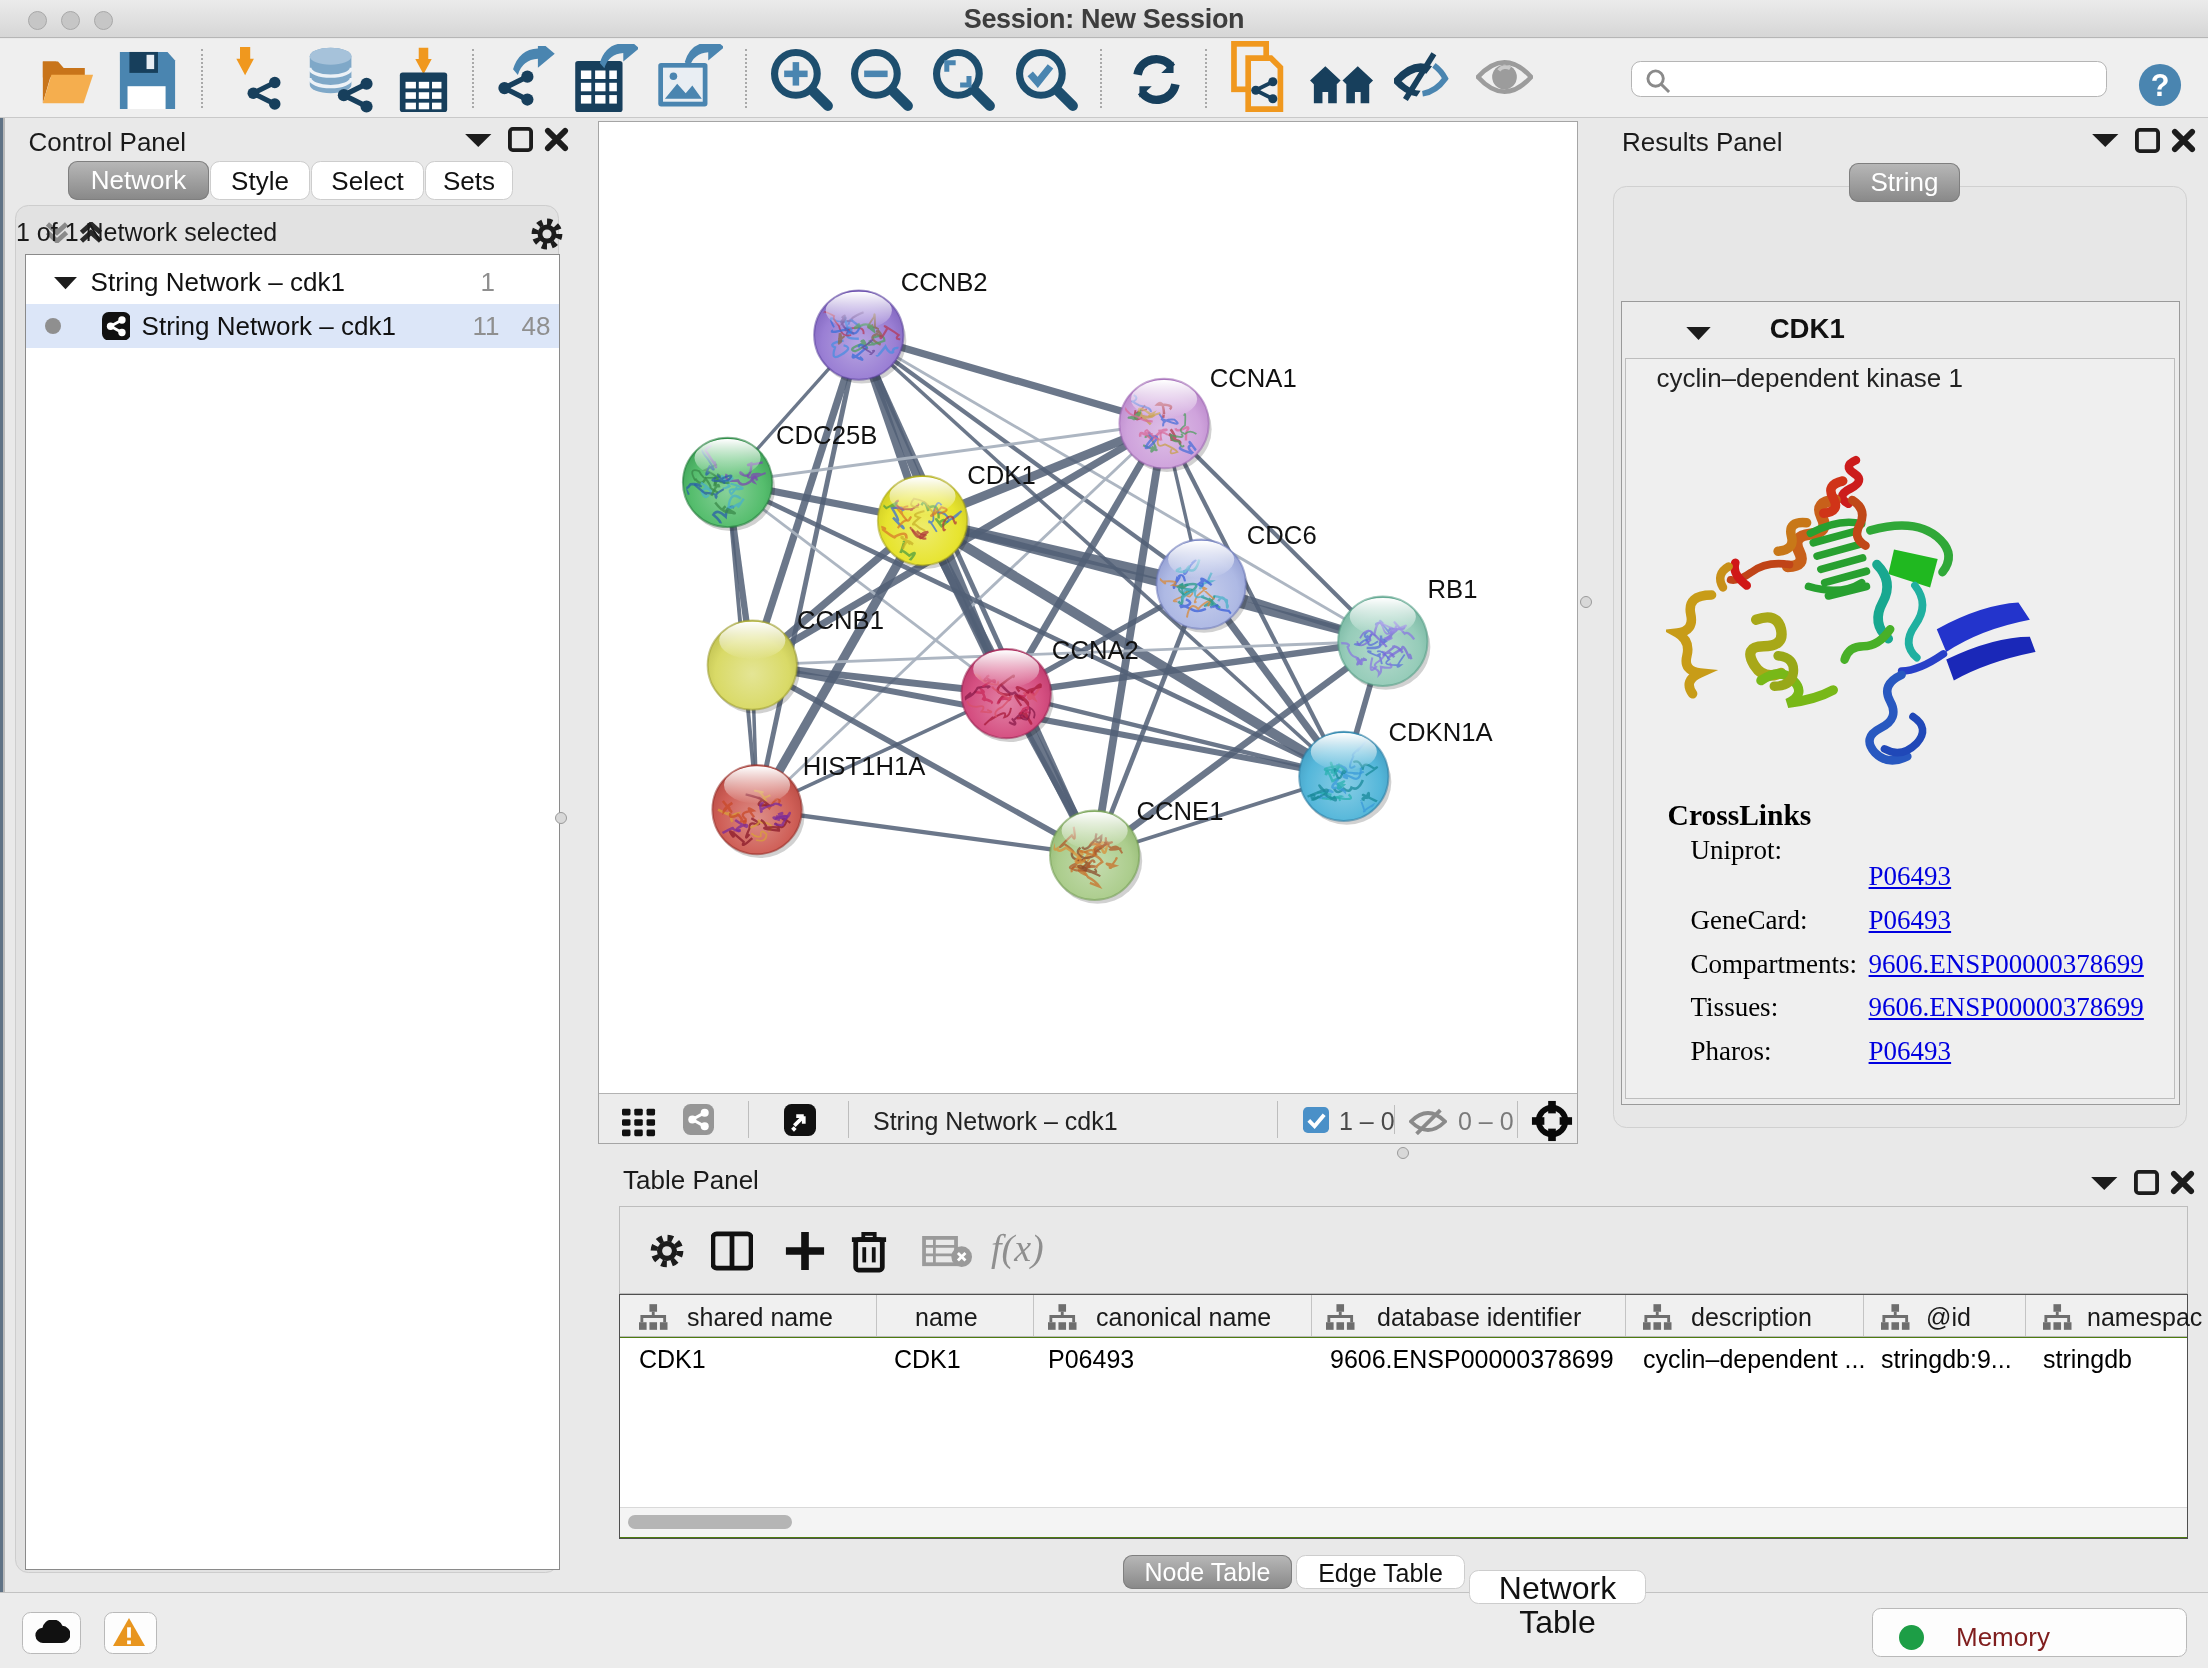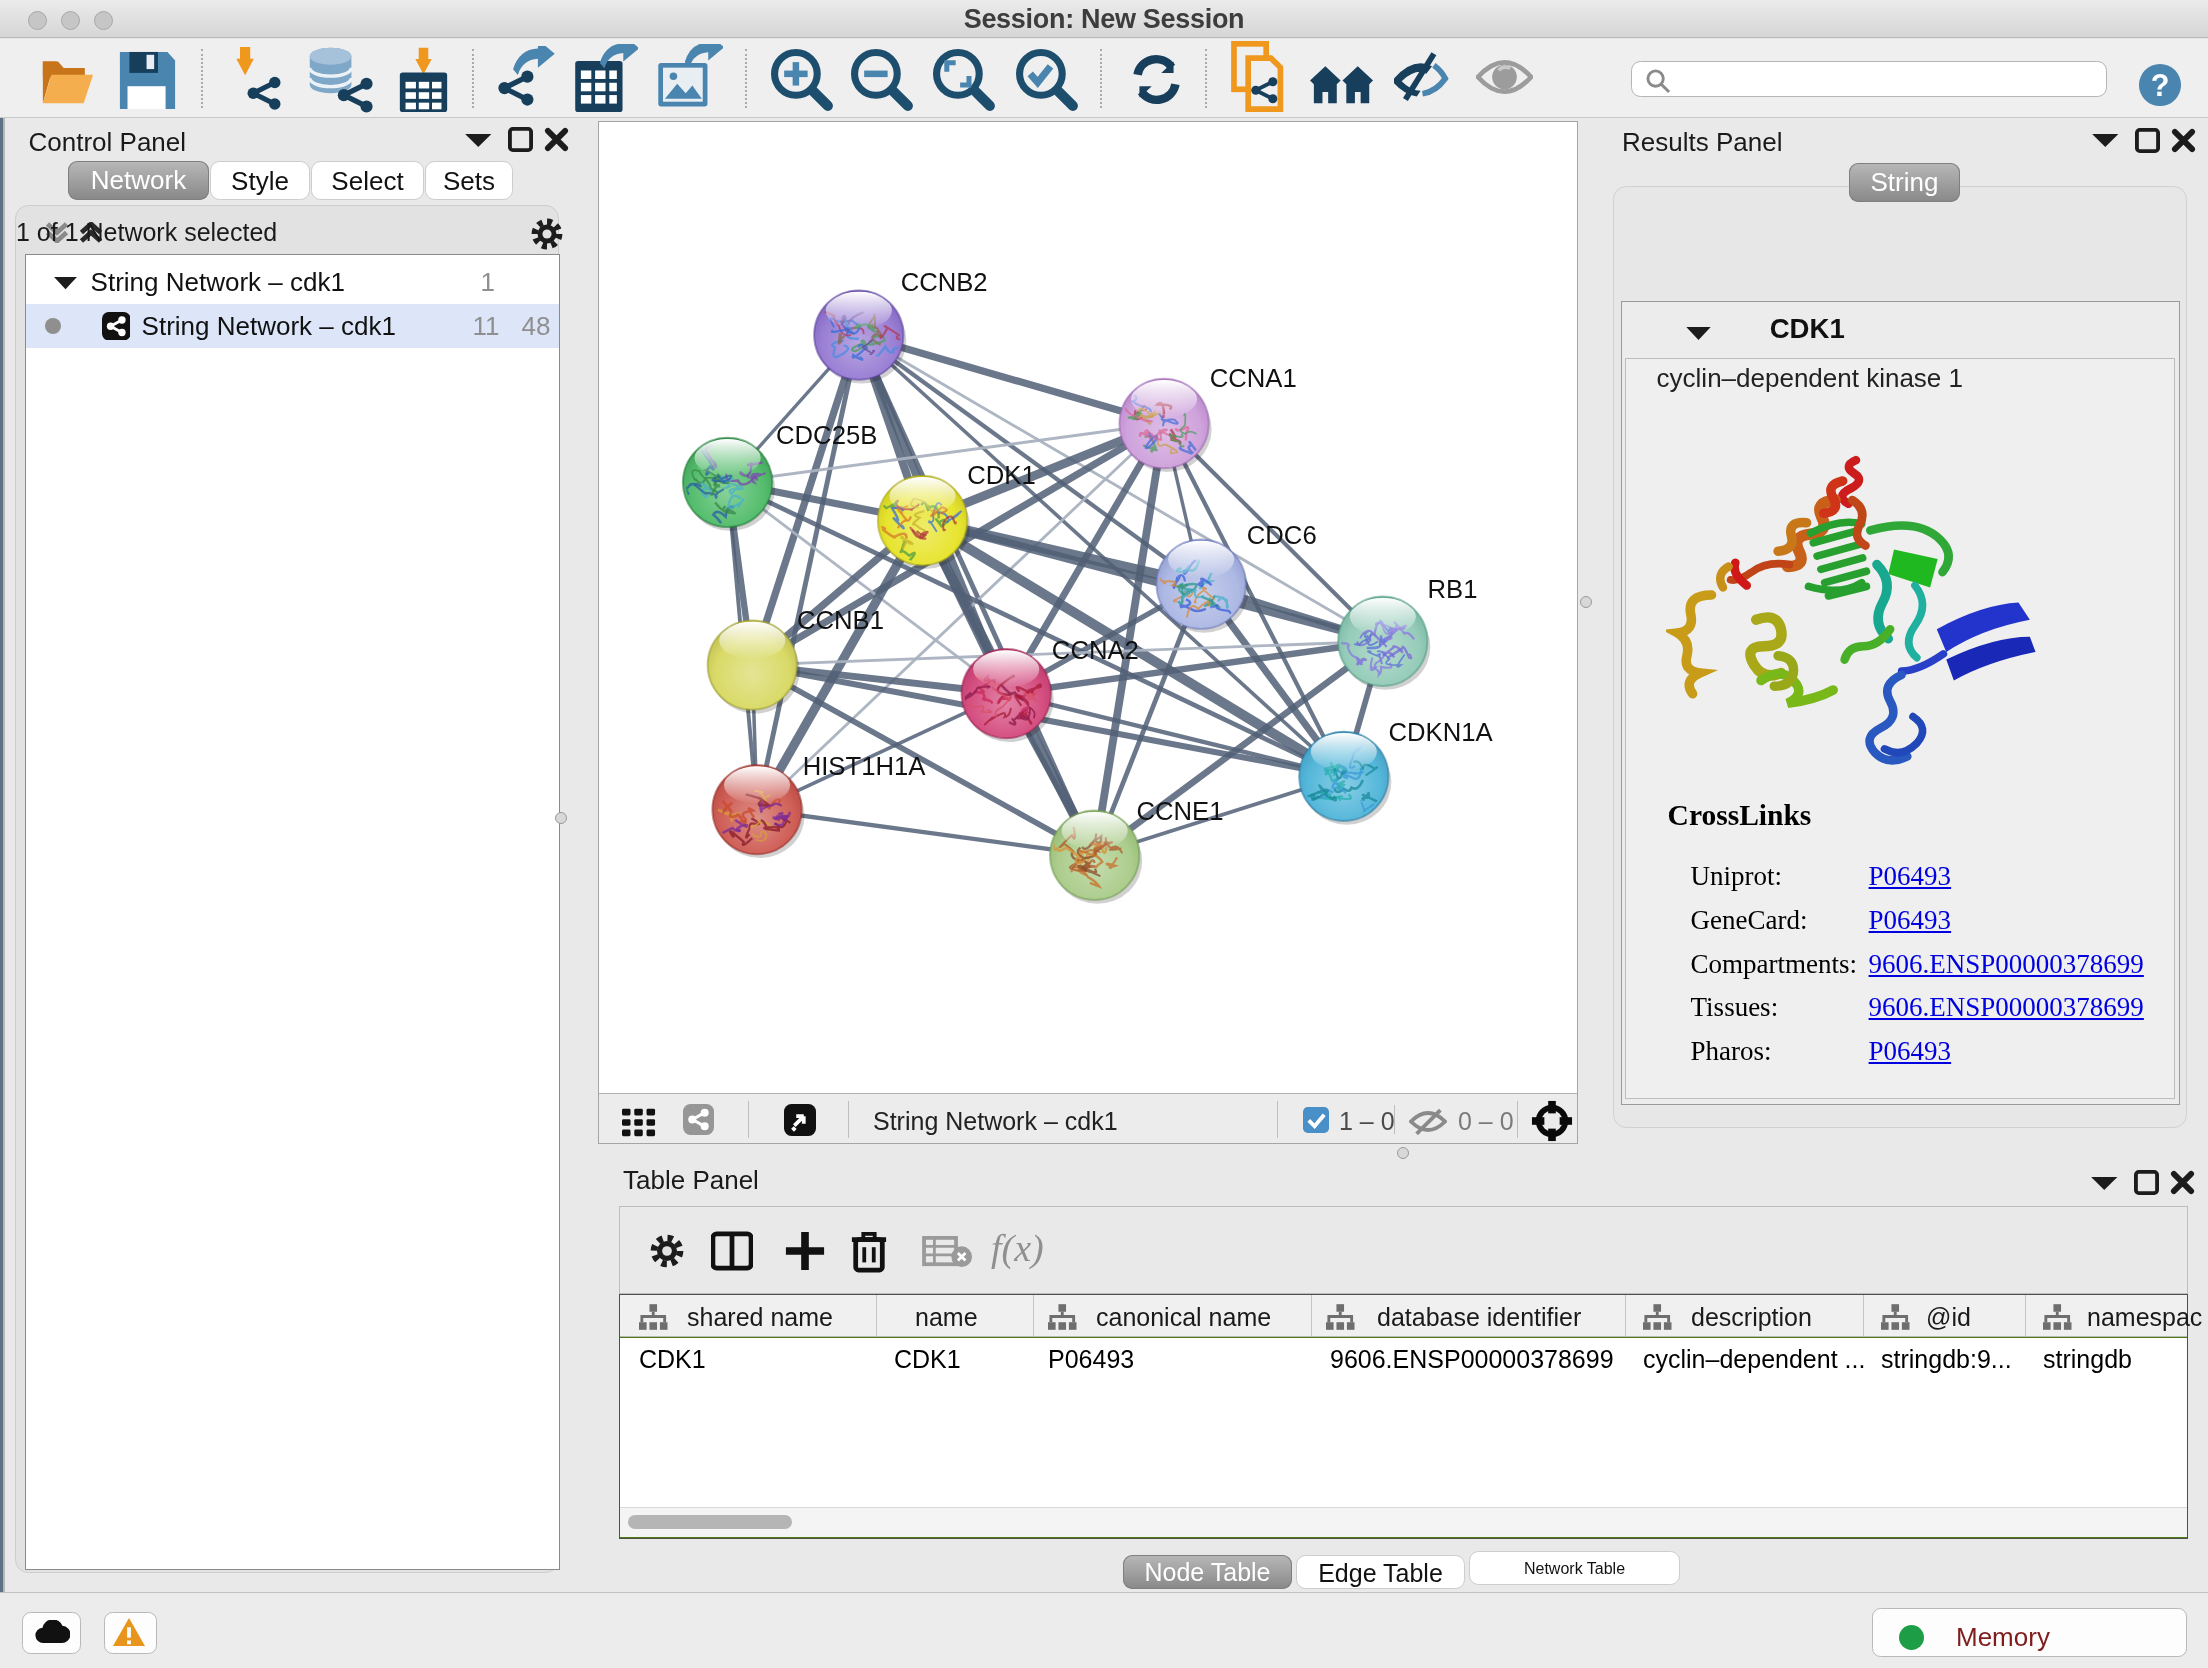--- a/index.html
+++ b/index.html
@@ -803,21 +803,21 @@
             <path d="M248,244 q-22,10 -12,28 q10,18 -10,28 q-20,10 -6,26 q14,14 34,4" fill="none" stroke="#2858c0" stroke-width="9" stroke-linecap="round"></path>
             <path d="M230,322 q18,10 34,-6 q14,-16 -4,-28" fill="none" stroke="#2048b8" stroke-width="8" stroke-linecap="round"></path>
             <path d="M186,40 q-18,4 -10,18 q8,14 -10,16" fill="none" stroke="#d03418" stroke-width="10" stroke-linecap="round"></path>
             <path d="M148,84 q-20,-2 -16,14 q4,14 -14,16" fill="none" stroke="#c87818" stroke-width="10" stroke-linecap="round"></path>
             <path d="M118,224 q18,2 16,18 q-2,14 -20,14" fill="none" stroke="#98a818" stroke-width="10" stroke-linecap="round"></path>
             <path d="M66,130 q-14,8 -6,22" fill="none" stroke="#c89018" stroke-width="9" stroke-linecap="round"></path>
             <path d="M196,60 q16,10 8,26 q-8,14 6,22" fill="none" stroke="#c04818" stroke-width="9" stroke-linecap="round"></path>
             <path d="M236,196 q-12,18 -28,18 q-16,0 -20,14" fill="none" stroke="#48b028" stroke-width="9" stroke-linecap="round"></path>
           </svg>
           <div class="abs serif" style="left:42px;top:440px;font-size:29.5px;font-weight:bold;color:#000">CrossLinks</div>
-          <div class="abs serif" style="left:65px;top:502px;font-size:27px;color:#000">Uniprot:</div>
+          <div class="abs serif" style="left:65px;top:476px;font-size:27px;color:#000">Uniprot:</div>
           <div class="abs serif link" style="left:243px;top:502px;font-size:27px">P06493</div>
           <div class="abs serif" style="left:65px;top:546px;font-size:27px;color:#000">GeneCard:</div>
           <div class="abs serif link" style="left:243px;top:546px;font-size:27px">P06493</div>
           <div class="abs serif" style="left:65px;top:590px;font-size:27px;color:#000">Compartments:</div>
           <div class="abs serif link" style="left:243px;top:590px;font-size:27px">9606.ENSP00000378699</div>
           <div class="abs serif" style="left:65px;top:633px;font-size:27px;color:#000">Tissues:</div>
           <div class="abs serif link" style="left:243px;top:633px;font-size:27px">9606.ENSP00000378699</div>
           <div class="abs serif" style="left:65px;top:677px;font-size:27px;color:#000">Pharos:</div>
           <div class="abs serif link" style="left:243px;top:677px;font-size:27px">P06493</div>
         </div>
@@ -933,21 +933,21 @@
         <div class="cell" style="left:1423px">stringdb</div>
       </div>
       <div id="tp-scroll" class="abs">
         <div class="abs" style="left:7.6px;top:6.7px;width:164px;height:14.3px;background:#b5b5b5;border-radius:7.6px"></div>
       </div>
     </div>
   </div>
 <div id="btabs" class="abs">
     <div class="tab sel" style="left:1123px;top:3.8px;width:169px;font-size:25px;height:34px;line-height:34px">Node Table</div>
     <div class="tab un" style="left:1296px;top:3.8px;width:169px;font-size:25px;height:34px;line-height:34px">Edge Table</div>
-    <div class="tab un" style="left:1469px;top:0;width:211px;font-size:16px;height:34px;line-height:34px">Network Table</div>
+    <div class="tab un" style="left:1469px;top:19px;width:177px;font-size:32px;height:34px;line-height:34px">Network Table</div>
   </div>
 <div id="statusbar" class="abs">
     <div class="sbtn" style="left:22px;width:59px"></div>
     <svg class="abs" style="left:34px;top:27px" width="36" height="25" viewBox="0 0 38 26">
       <path d="M10,24 a8,8 0 0 1 -1,-16 a11,11 0 0 1 21,-2 a8,8 0 0 1 -1,18 z" fill="#111"></path>
     </svg>
     <div class="sbtn" style="left:104px;width:53px"></div>
     <svg class="abs" style="left:112px;top:23px" width="34" height="32" viewBox="0 0 36 34">
       <path d="M18,2 L35,32 H1 z" fill="#e8951e"></path>
       <rect x="16" y="12" width="4" height="11" fill="#fff"></rect>

